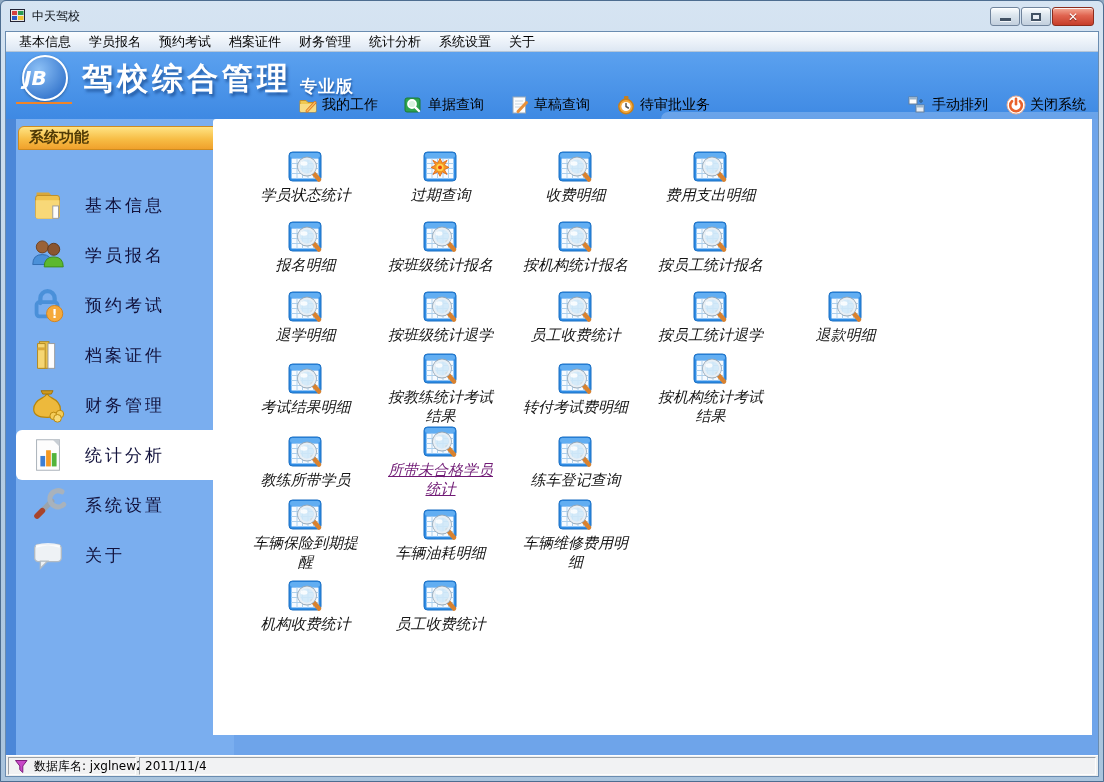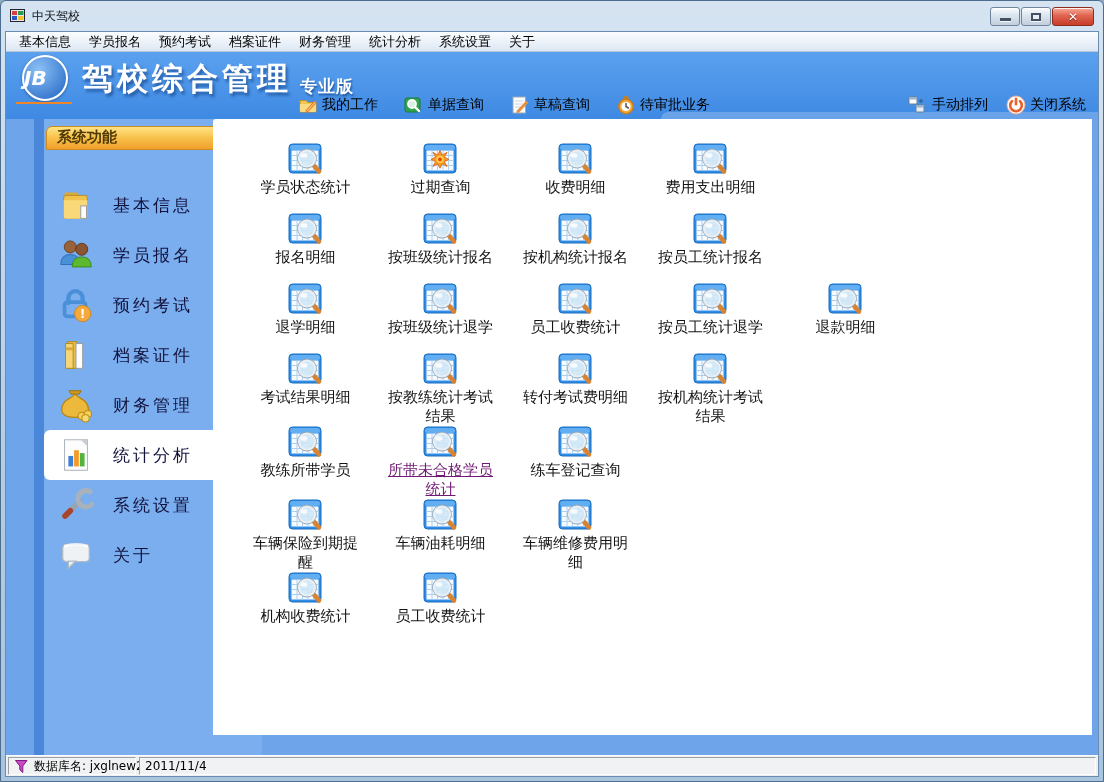--- a/index.html
+++ b/index.html
@@ -35,33 +35,33 @@
   .logo-company{font-size:13px;color:#fff;margin-top:1px;border-top:2px solid #f08428;display:inline-block;padding-top:17px;letter-spacing:1px;}
   .app-title{position:absolute;left:76px;top:6px;font-size:31px;font-weight:bold;color:#fff;letter-spacing:4px;
     text-shadow:2px 3px 3px rgba(8,48,110,.55);white-space:nowrap;}
   .edition{display:inline-block;font-size:17px;letter-spacing:1px;margin-left:8px;transform:translateY(3px);
     text-shadow:1px 2px 2px rgba(8,48,110,.6);}
   .toolbar-left{position:absolute;left:292px;bottom:4px;display:flex;gap:26px;}
   .toolbar-right{position:absolute;right:12px;bottom:4px;display:flex;gap:18px;}
   .tool{display:flex;align-items:center;gap:4px;font-size:14px;color:#000;cursor:pointer;white-space:nowrap;}
   
   .appbody{flex:1;display:flex;position:relative;background:#6ea4ea;min-height:0;}
-  .sidebar{width:228px;box-sizing:border-box;background:#7aaeef;border-left:10px solid #4b87d8;flex:none;margin-left:28px;}
+  .sidebar{width:228px;box-sizing:border-box;background:#7aaeef;border-left:10px solid #4b87d8;flex:none;}
   .side-header{margin:7px 2px 0 2px;height:24px;box-sizing:border-box;border-radius:6px 6px 0 0;
     background:linear-gradient(#ffe484,#f7bd45 55%,#f0a12c);border:1px solid #cf8b1f;
     color:#503a06;font-weight:bold;font-size:15px;line-height:21px;padding-left:10px;}
   .side-items{margin-top:30px;}
   .side-item{height:50px;display:flex;align-items:center;padding-left:10px;cursor:pointer;}
   .side-item.selected{background:#fff;border-radius:6px 0 0 6px;}
   .side-item .ic{width:44px;height:44px;flex:none;}
   .side-label{margin-left:15px;font-size:17px;letter-spacing:3px;color:#12123c;white-space:nowrap;}
   .main{position:absolute;left:207px;top:0;right:6px;bottom:20px;background:#fff;overflow:hidden;border-top-left-radius:3px;}
   
   .grid{padding:24px 0 0 25px;}
-  .grid-row{display:flex;min-height:70px;align-items:flex-start;}
+  .grid-row{display:flex;min-height:70px;align-items:center;font-style:italic;}
   .grid-cell{width:135px;display:flex;flex-direction:column;align-items:center;cursor:pointer;}
   .grid-cell .ic{width:36px;height:33px;}
   .cell-label{margin-top:2px;font-size:15px;line-height:19px;text-align:center;max-width:110px;color:#141414;}
   .cell-label.link{color:#701a75;text-decoration:underline;}
   
   .statusbar{height:21px;box-sizing:border-box;background:#eef0f0;border-top:1px solid #fff;
     display:flex;align-items:stretch;padding:1px 2px;gap:3px;font-size:12px;flex:none;}
   .spanel{box-sizing:border-box;border:1px solid;border-color:#9aa0a6 #fdfdfd #fdfdfd #9aa0a6;background:#f1f2f3;
     display:flex;align-items:center;gap:5px;padding:0 5px;white-space:nowrap;color:#000;}
   .sp0{width:244px;}.sp1{width:198px;}.sp2{width:128px;}.sp3{flex:1;}

